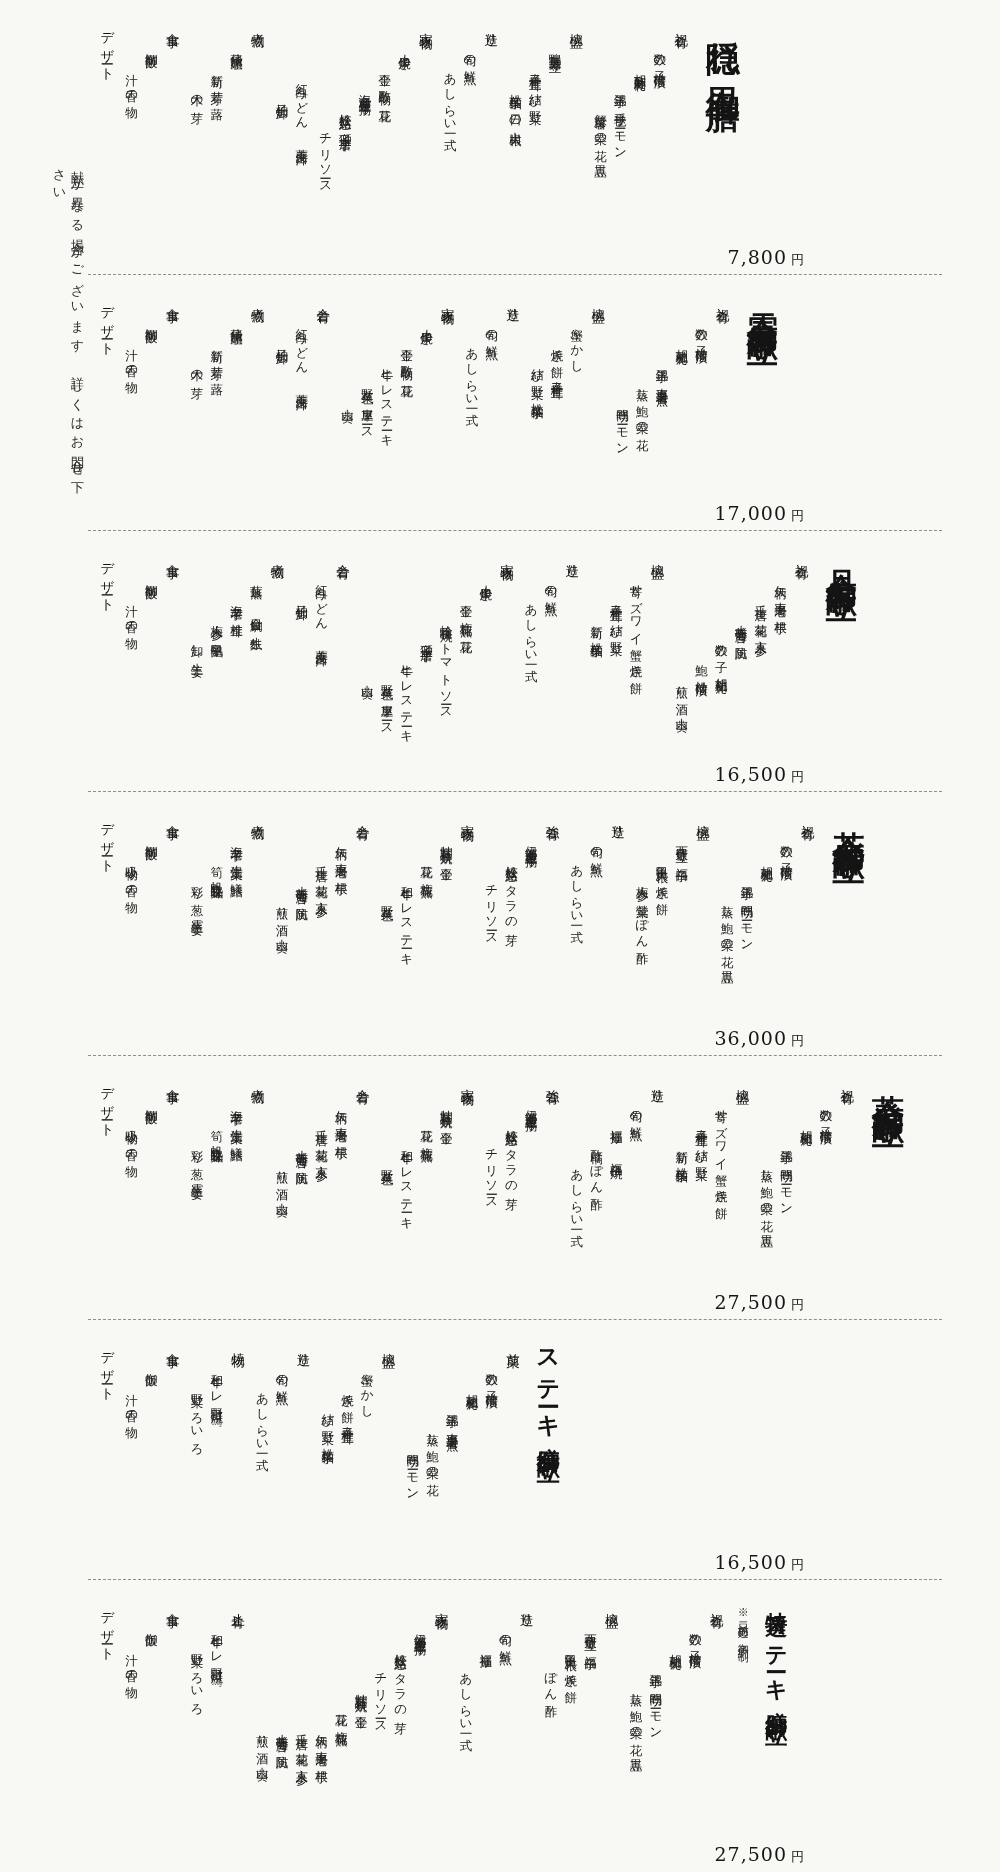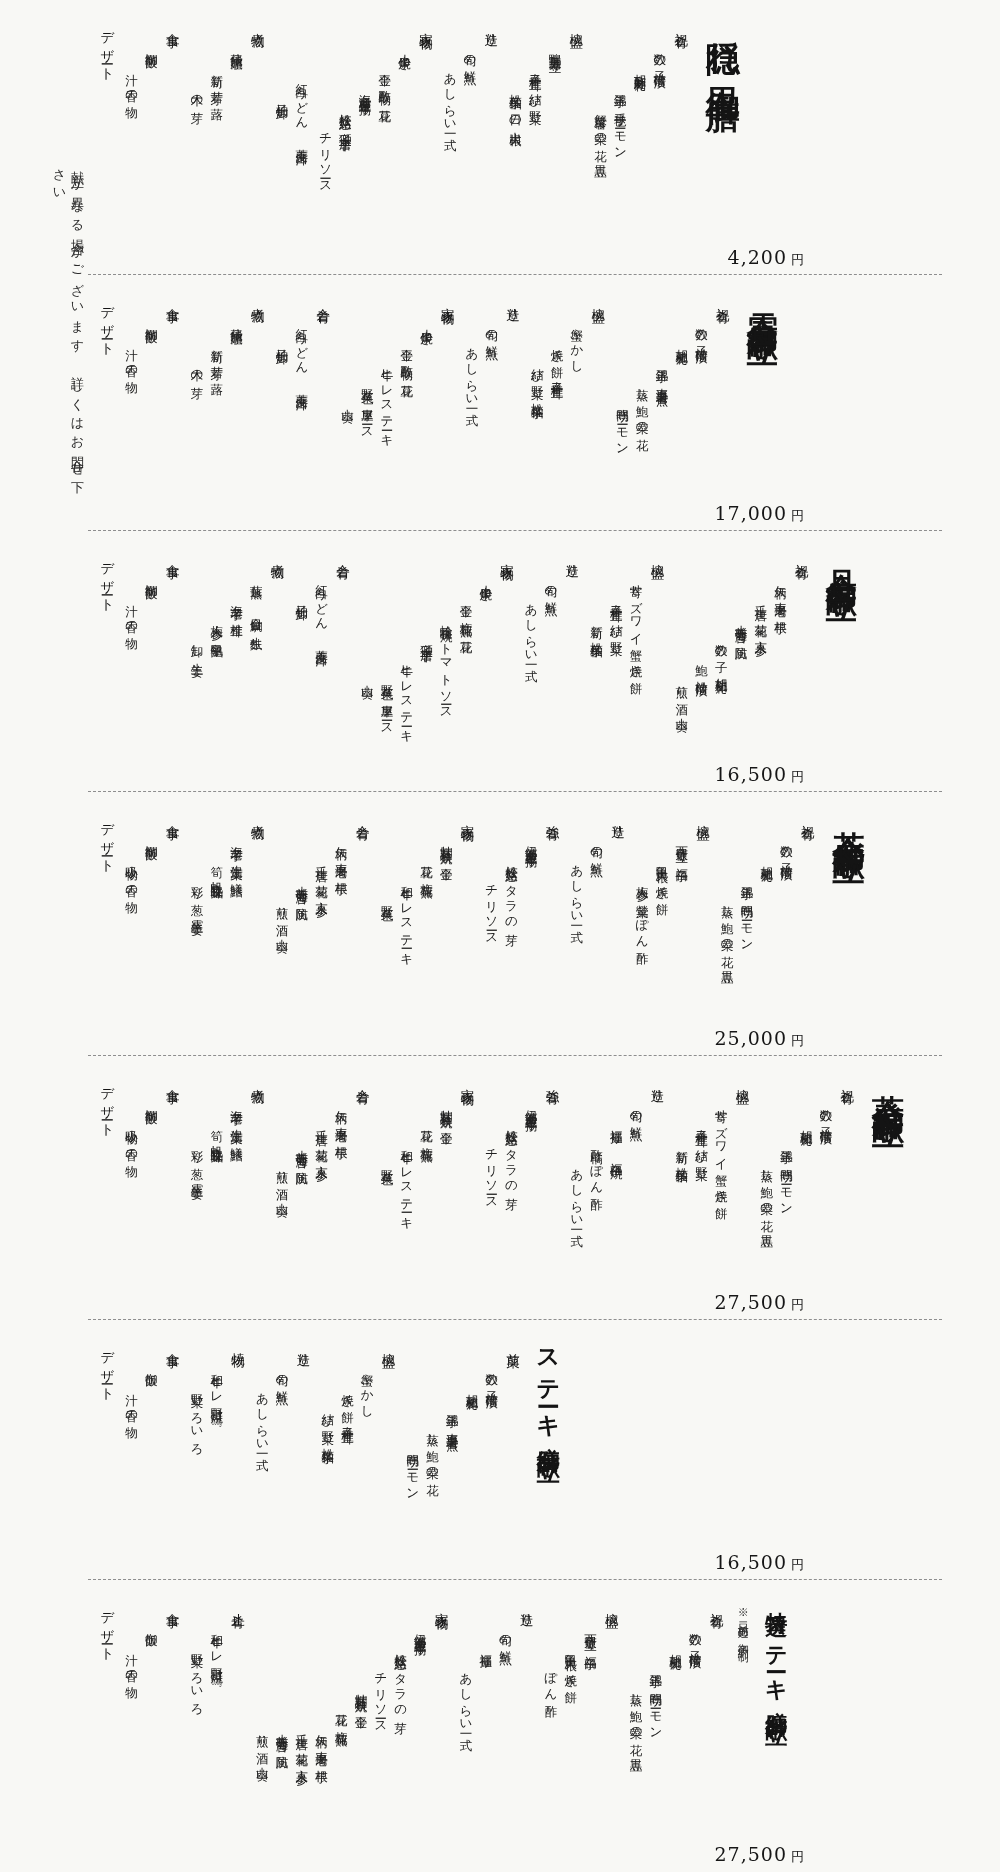--- a/index.html
+++ b/index.html
@@ -129,21 +129,21 @@
           </div>
           <div class="group">
             <div class="group-label">食事</div>
             <div class="col" style="margin-top: 30px;">鯛御飯</div>
             <div class="col" style="margin-top: 50px;">汁　香の物</div>
           </div>
           <div class="group">
             <div class="group-label">デザート</div>
           </div>
         </div>
-        <div class="price"><span class="num">4,200</span><span class="unit">円</span></div>
+        <div class="price"><span class="num">7,800</span><span class="unit">円</span></div>
       </section>
       <section class="menu-section" style="height: 256px;">
         <div class="section-body">
           <div class="section-title" style="font-size: 31px;">雪会席御献立</div>
           <div class="group">
             <div class="group-label">祝肴</div>
             <div class="col" style="margin-top: 30px;">数の子松前漬け</div>
             <div class="col" style="margin-top: 50px;">胡桃和え</div>
             <div class="col" style="margin-top: 70px;">錦玉子　車海老旨煮</div>
             <div class="col" style="margin-top: 90px;">蒸し鮑　菜の花</div>
@@ -295,21 +295,21 @@
           </div>
           <div class="group">
             <div class="group-label">食事</div>
             <div class="col" style="margin-top: 30px;">鯛御飯</div>
             <div class="col" style="margin-top: 50px;">小吸物　香の物</div>
           </div>
           <div class="group">
             <div class="group-label">デザート</div>
           </div>
         </div>
-        <div class="price"><span class="num">25,000</span><span class="unit">円</span></div>
+        <div class="price"><span class="num">36,000</span><span class="unit">円</span></div>
       </section>
       <section class="menu-section" style="height: 264px;">
         <div class="section-body">
           <div class="section-title" style="font-size: 32px;">葵会席御献立</div>
           <div class="group">
             <div class="group-label">祝肴</div>
             <div class="col" style="margin-top: 30px;">数の子松前漬け</div>
             <div class="col" style="margin-top: 50px;">胡桃和え</div>
             <div class="col" style="margin-top: 70px;">錦玉子　鳴門サーモン</div>
             <div class="col" style="margin-top: 90px;">蒸し鮑　菜の花　黒豆</div>

